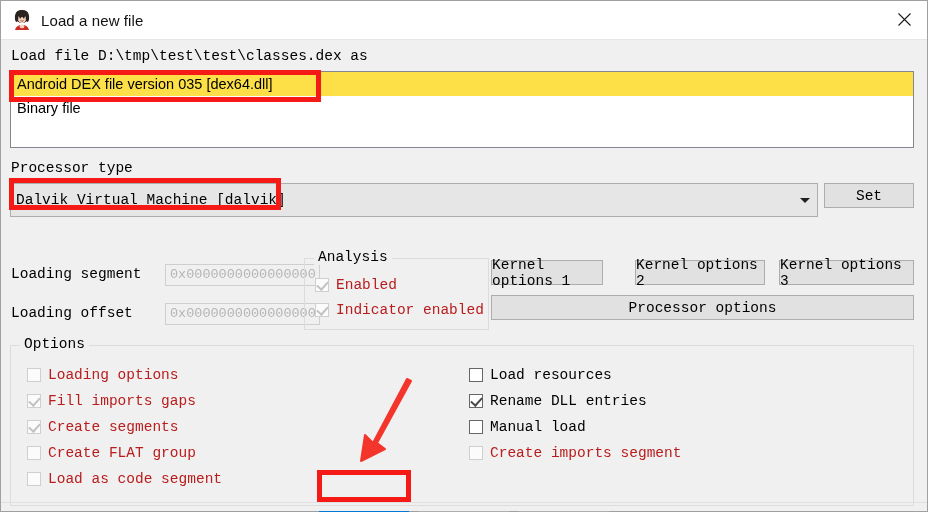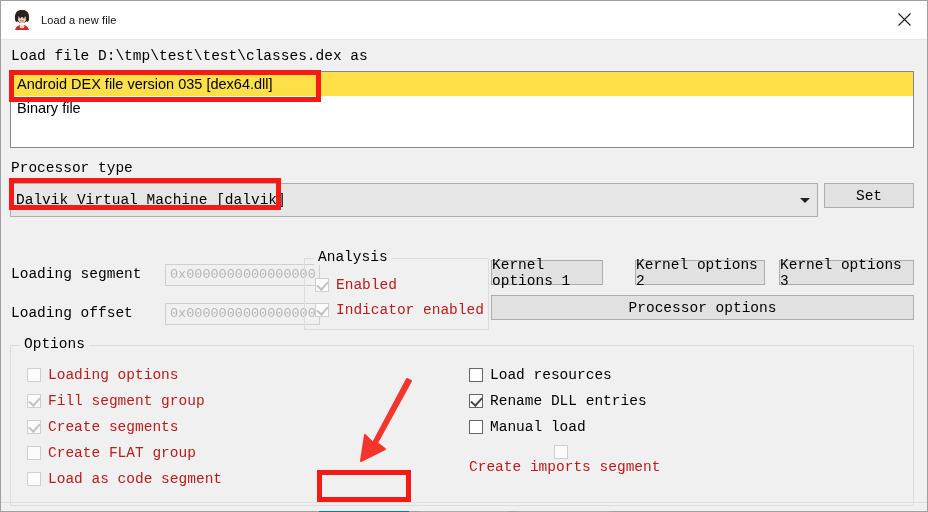--- a/index.html
+++ b/index.html
@@ -34,21 +34,21 @@
     position: relative;
     border-bottom: 1px solid #e6e6e6;
   }
   .title-icon {
     width: 22px; height: 22px;
     margin-left: 10px; margin-right: 8px;
     position: relative;
     flex: 0 0 auto;
   }
   .title-text {
-    font-size: 11px;
+    font-size: 15px;
     color: #111;
     font-family: "Liberation Sans", sans-serif;
     letter-spacing: .1px;
   }
   .close-btn {
     position: absolute;
     right: 0; top: 0;
     width: 46px; height: 37px;
     display: flex; align-items: center; justify-content: center;
     color: #202020;
@@ -325,21 +325,21 @@
 
     <div class="groupbox" style="left:9px; top:305px; width:904px; height:161px;">
       <div class="gb-title">Options</div>
 
       <div class="cb disabled" style="left:16px; top:21px;">
         <span class="box"></span>
         <span>Loading options</span>
       </div>
       <div class="cb disabled" style="left:16px; top:47px;">
         <span class="box checked"></span>
-        <span>Fill segment group</span>
+        <span>Fill imports gaps</span>
       </div>
       <div class="cb disabled" style="left:16px; top:73px;">
         <span class="box checked"></span>
         <span>Create segments</span>
       </div>
       <div class="cb disabled" style="left:16px; top:99px;">
         <span class="box"></span>
         <span>Create FLAT group</span>
       </div>
       <div class="cb disabled" style="left:16px; top:125px;">
@@ -352,21 +352,21 @@
         <span>Load resources</span>
       </div>
       <div class="cb" style="left:458px; top:47px;">
         <span class="box checked"></span>
         <span>Rename DLL entries</span>
       </div>
       <div class="cb" style="left:458px; top:73px;">
         <span class="box"></span>
         <span>Manual load</span>
       </div>
-      <div class="cb disabled" style="left:458px; top:99px;flex-direction:column;">
+      <div class="cb disabled" style="left:458px; top:99px;">
         <span class="box"></span>
         <span>Create imports segment</span>
       </div>
     </div>
 
     <div class="sep-line" style="top:462px;"></div>
 
     <div class="btn btn-ok">OK</div>
     <div class="btn btn-cancel">Cancel</div>
     <div class="btn btn-help">Help</div>

